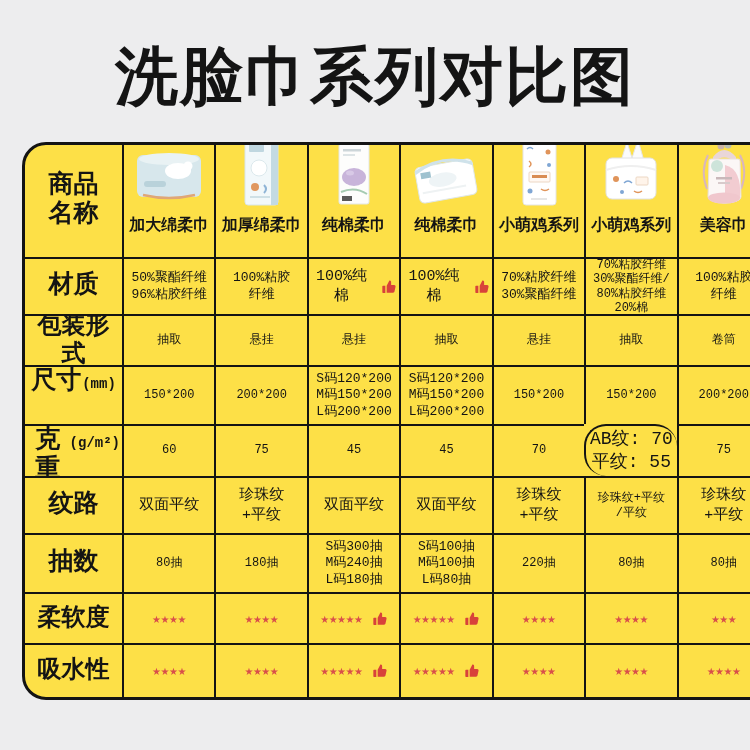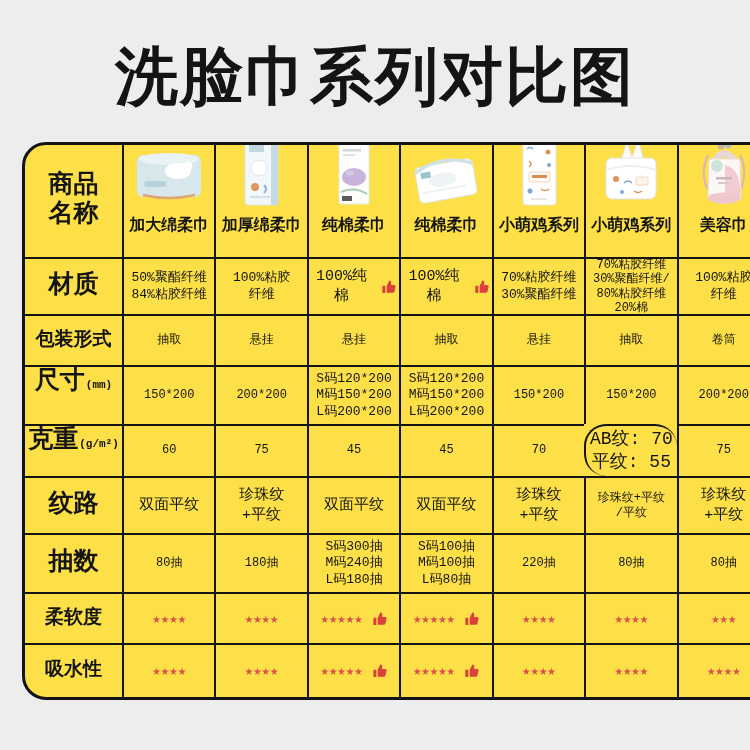--- a/index.html
+++ b/index.html
@@ -11,22 +11,22 @@
          border:3px solid #141414;border-radius:24px;overflow:hidden;box-sizing:border-box;}
   .row{display:grid;grid-template-columns:97px repeat(7,1fr);}
   .cell{display:flex;flex-direction:column;align-items:center;justify-content:center;
         text-align:center;overflow:hidden;box-sizing:border-box;padding:1px 2px;}
   .cell + .cell{border-left:2px solid #141414;}
   .row + .row .cell{border-top:2px solid #141414;}
   .r1 .cell{height:112px;} .r2 .cell{height:57px;} .r3 .cell{height:51px;}
   .r4 .cell{height:59px;} .r5 .cell{height:52px;} .r6 .cell{height:57px;}
   .r7 .cell{height:59px;} .r8 .cell{height:51px;} .r9 .cell{height:54px;}
   .label{font-weight:bold;font-size:25px;line-height:1.15;}
-  .label .unit{font-weight:bold;font-size:11px;}
-  .label.small{font-size:19px;}
+  .label .unit{font-weight:bold;font-size:14px;}
+  .label.small{font-size:24px;}
   .hrow{flex-direction:row;align-items:baseline;gap:1px;}
   .pre{white-space:pre-line;}
   .v16{font-size:12px;line-height:1.3;} .v15{font-size:15px;line-height:1.3;}
   .v14{font-size:18px;line-height:1.3;border-radius:22px;} .v13{font-size:13px;line-height:1.25;}
   .v12{font-size:12px;line-height:1.2;}
   .inline{flex-direction:row;gap:8px;align-items:center;}
   .stars{color:#d94f4a;font-size:14px;letter-spacing:0;line-height:1;}
   .thumb{width:16px;height:16px;fill:#d8423a;flex:none;margin-left:1px;}
   .r1 .cell.prod{justify-content:flex-end;padding-bottom:21px;}
   .pimg{height:80px;display:flex;align-items:flex-end;justify-content:center;}
@@ -156,21 +156,21 @@
             <rect x="30" y="47" width="12" height="2" fill="#d8cbcc"></rect>
           </svg>
         </div>
         <div class="pname">美容巾</div>
       </div>
     </div>
 
     <div class="row r2">
       <div class="cell label">材质</div>
       <div class="cell pre v13">50%聚酯纤维
-84%粘胶纤维</div>
+96%粘胶纤维</div>
       <div class="cell pre v13">100%粘胶
 纤维</div>
       <div class="cell inline">
         <span class="v15">100%纯棉</span>
         <svg class="thumb" viewBox="0 0 24 24">
             <path d="M3 10h3.5v11H3c-.6 0-1-.4-1-1V11c0-.6.4-1 1-1zm5.5 11V10.3L12.2 3c.2-.5.8-.8 1.3-.6 1 .3 1.7 1.2 1.7 2.3V9h4.6c1.3 0 2.3 1.2 2 2.5l-1.6 7.4c-.2 1-1 1.6-2 1.6H8.5z"></path>
           </svg>
       </div>
       <div class="cell inline">
         <span class="v15">100%纯棉</span>

